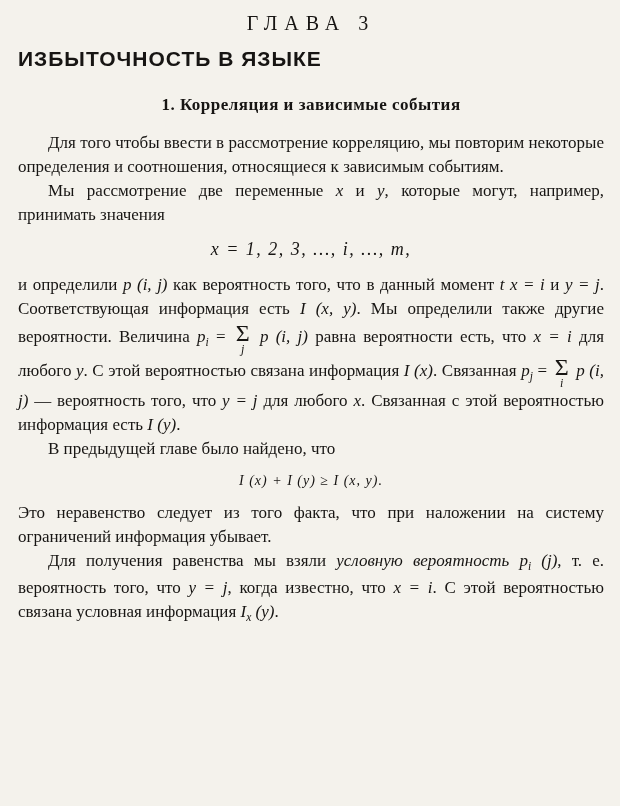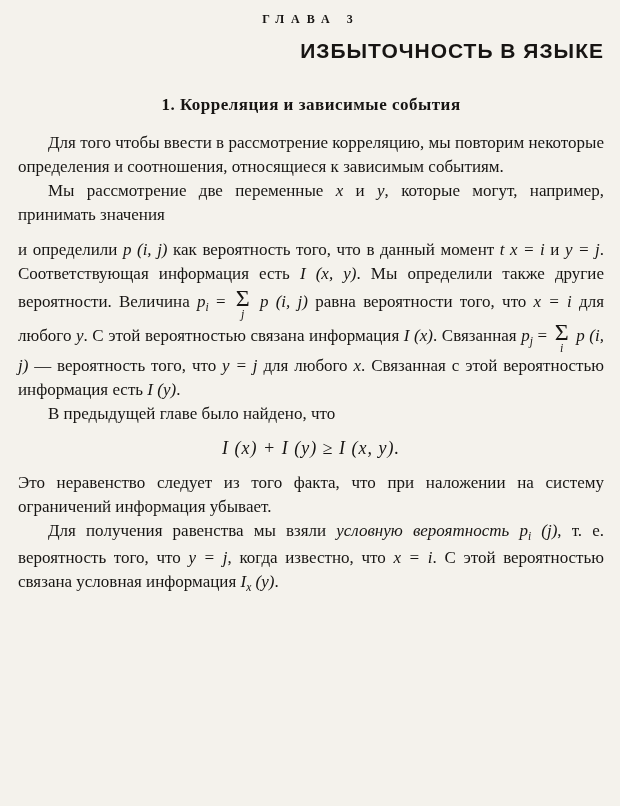--- a/index.html
+++ b/index.html
@@ -5,45 +5,45 @@
   html, body { margin:0; padding:0; }
   body {
     width:620px; height:806px; box-sizing:border-box;
     background:#f4f2ec;
     color:#171513;
     font-family:"Liberation Serif", serif;
     padding:8px 16px 6px 18px;
     overflow:hidden;
   }
   .chapter {
-    text-align:center; font-size:12px; letter-spacing:7px;
-    margin:4px 0 12px 0; font-weight:bold;
+    text-align:center; font-size:20px; letter-spacing:7px;
+    margin:4px 0 12px 0; font-weight:normal;
   }
   .title {
-    text-align:right; font-size:21px; font-weight:bold;
+    text-align:left; font-size:21px; font-weight:bold;
     font-family:"Liberation Sans", sans-serif;
-    letter-spacing:1px; margin:4px 0 32px 0;
+    letter-spacing:1px; margin:4px 0 24px 0;
   }
   .section {
     text-align:center; font-size:17px; font-weight:bold;
     margin:20px 0 16px 0; letter-spacing:0.5px;
   }
   p.body {
     margin:0; text-align:justify; font-size:17px; line-height:1.42;
   }
   p.indent { text-indent:30px; }
   .mi { font-style:italic; }
   sub.mi { font-size:0.68em; font-style:italic; }
   .eqline {
     text-align:center; font-style:italic; font-size:18px;
     letter-spacing:1.5px; margin:4px 0; line-height:1.5;
   }
   .eqblock { margin:8px 0 10px 0; }
   .eqmain {
-    text-align:center; font-style:italic; font-size:18px;
+    text-align:center; font-style:italic; font-size:14px;
     letter-spacing:1px; margin:12px 0 12px 0;
   }
   .bigop {
     display:inline-flex; flex-direction:column; align-items:center;
     vertical-align:middle; margin:0 3px; line-height:1;
   }
   .bigop .sigma { font-size:24px; line-height:1; font-style:normal; }
   .bigop .lim { font-size:12px; line-height:1; margin-top:-2px; font-style:italic; }
 </style>
 </head>
@@ -53,26 +53,27 @@
 
 <h1 class="title">ИЗБЫТОЧНОСТЬ В ЯЗЫКЕ</h1>
 
 <h2 class="section">1. Корреляция и зависимые события</h2>
 
 <p class="body indent"><span>Для того чтобы ввести в рассмотрение корреляцию, мы повторим некоторые определения и соотношения, относящиеся к зависимым событиям.</span></p>
 
 <p class="body indent"><span>Мы рассмотрение две переменные </span><span class="mi">x</span><span> и </span><span class="mi">y</span><span>, которые могут, например, принимать значения</span></p>
 
 <div class="eqblock">
+  <div class="eqline">x = 1, 2, 3, …, i, …, m,</div>
 </div>
 
 <p class="body"><span>и определили </span><span class="mi">p (i, j)</span><span> как вероятность того, что в данный момент </span><span class="mi">t</span><span>  </span><span class="mi">x = i</span><span> и </span><span class="mi">y = j</span><span>. Соответствующая информация есть </span><span class="mi">I (x, y)</span><span>. Мы определили также другие вероятности. Величина </span><span class="formula"><span class="mi">p</span><sub class="mi">i</sub><span> = </span><span class="bigop">
         <span class="sigma">Σ</span>
         <span class="lim">j</span>
-      </span><span class="mi"> p (i, j)</span></span><span> равна вероятности того, что </span><span class="mi">x = i</span><span> для любого </span><span class="mi">y</span><span>. С этой вероятностью связана информация </span><span class="mi">I (x)</span><span>. Связанная </span><span class="formula"><span class="mi">p</span><sub class="mi">j</sub><span> = </span><span class="bigop">
+      </span><span class="mi"> p (i, j)</span></span><span> равна вероятности есть, что </span><span class="mi">x = i</span><span> для любого </span><span class="mi">y</span><span>. С этой вероятностью связана информация </span><span class="mi">I (x)</span><span>. Связанная </span><span class="formula"><span class="mi">p</span><sub class="mi">j</sub><span> = </span><span class="bigop">
         <span class="sigma">Σ</span>
         <span class="lim">i</span>
       </span><span class="mi"> p (i, j)</span></span><span> — вероятность того, что </span><span class="mi">y = j</span><span> для любого </span><span class="mi">x</span><span>. Связанная с этой вероятностью информация есть </span><span class="mi">I (y)</span><span>.</span></p>
 
 <p class="body indent"><span>В предыдущей главе было найдено, что</span></p>
 
 <div class="eqmain">I (x) + I (y) ≥ I (x, y).</div>
 
 <p class="body"><span>Это неравенство следует из того факта, что при наложении на систему ограничений информация убывает.</span></p>
 

